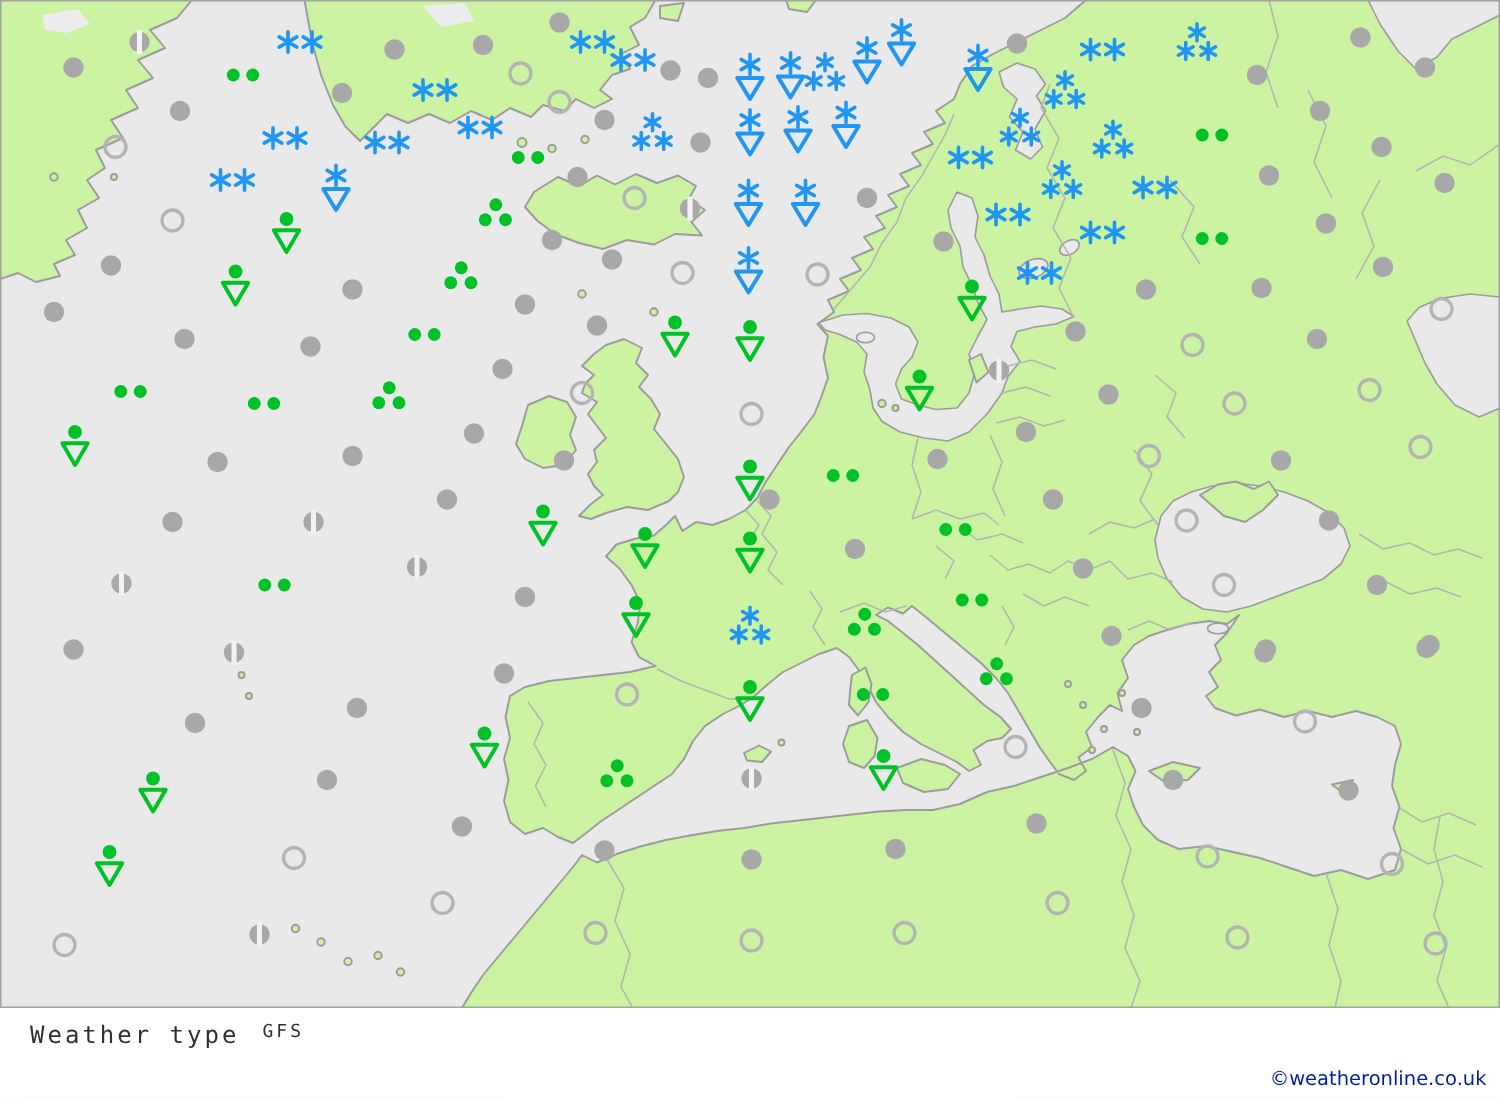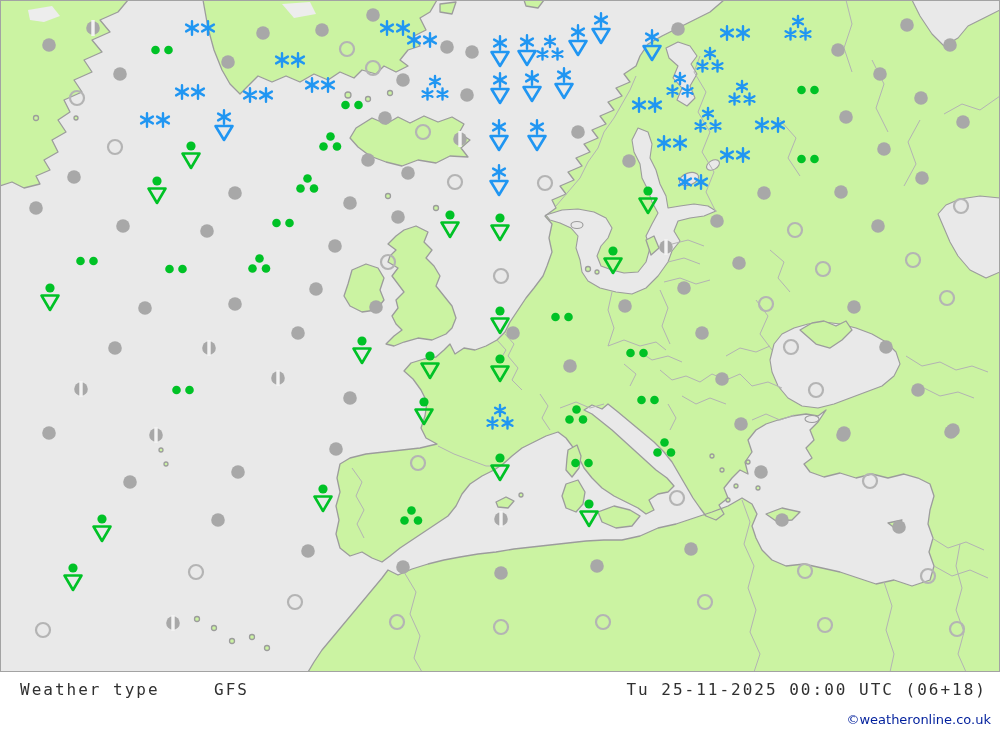--- a/index.html
+++ b/index.html
@@ -14,21 +14,21 @@
   .c-cloud{fill:var(--cloud);}
   .c-clear{fill:none;stroke:var(--cloudline);stroke-width:2.2;}
   .c-slit{fill:var(--slit);}
   .c-rainf{fill:var(--rain);}
   .c-rains{fill:none;stroke:var(--rain);stroke-width:2.6;stroke-linejoin:round;}
   .c-snow{fill:none;stroke:var(--snow);stroke-width:2.4;stroke-linecap:round;}
   .c-snows{fill:none;stroke:var(--snow);stroke-width:2.6;stroke-linejoin:round;}
   .footer{position:absolute;top:672px;left:12px;width:1000px;height:61px;background:#ffffff;
           font-family:"DejaVu Sans Mono","Liberation Mono",monospace;color:var(--text);}
   .t-title{position:absolute;left:8px;top:8px;font-size:16px;letter-spacing:2px;white-space:pre;}
-  .t-model{position:absolute;left:163px;top:8px;font-size:16px;letter-spacing:2px;margin-left:39px;}
+  .t-model{position:absolute;left:163px;top:8px;font-size:12px;letter-spacing:2px;}
   .t-right{position:absolute;right:25px;top:8px;font-size:16px;letter-spacing:2px;white-space:pre;}
   .copy{position:absolute;right:21px;top:40px;font-family:"DejaVu Sans","Liberation Sans",sans-serif;
         font-size:13px;color:var(--copyright);text-decoration:none;margin-left:24px;}
 </style>
 </head>
 <body>
 
 <div class="map-wrap">
 <svg width="1000" height="672" viewBox="0 0 1000 672" xmlns="http://www.w3.org/2000/svg">
   <defs>
@@ -367,15 +367,14 @@
         <use href="#sym-partcloud" x="501" y="519"></use>
       </g>
 
   <rect class="frame" x="0.5" y="0.5" width="999" height="671"></rect>
 </svg>
 </div>
 
 <div class="footer">
   <span class="t-title">Weather type</span>
   <span class="t-model">GFS</span>
-  <span class="t-right">Tu 25-11-2025 00:00 UTC (06+18)</span>
   <a class="copy" href="#">©weatheronline.co.uk</a>
 </div>
 
 </body></html>

